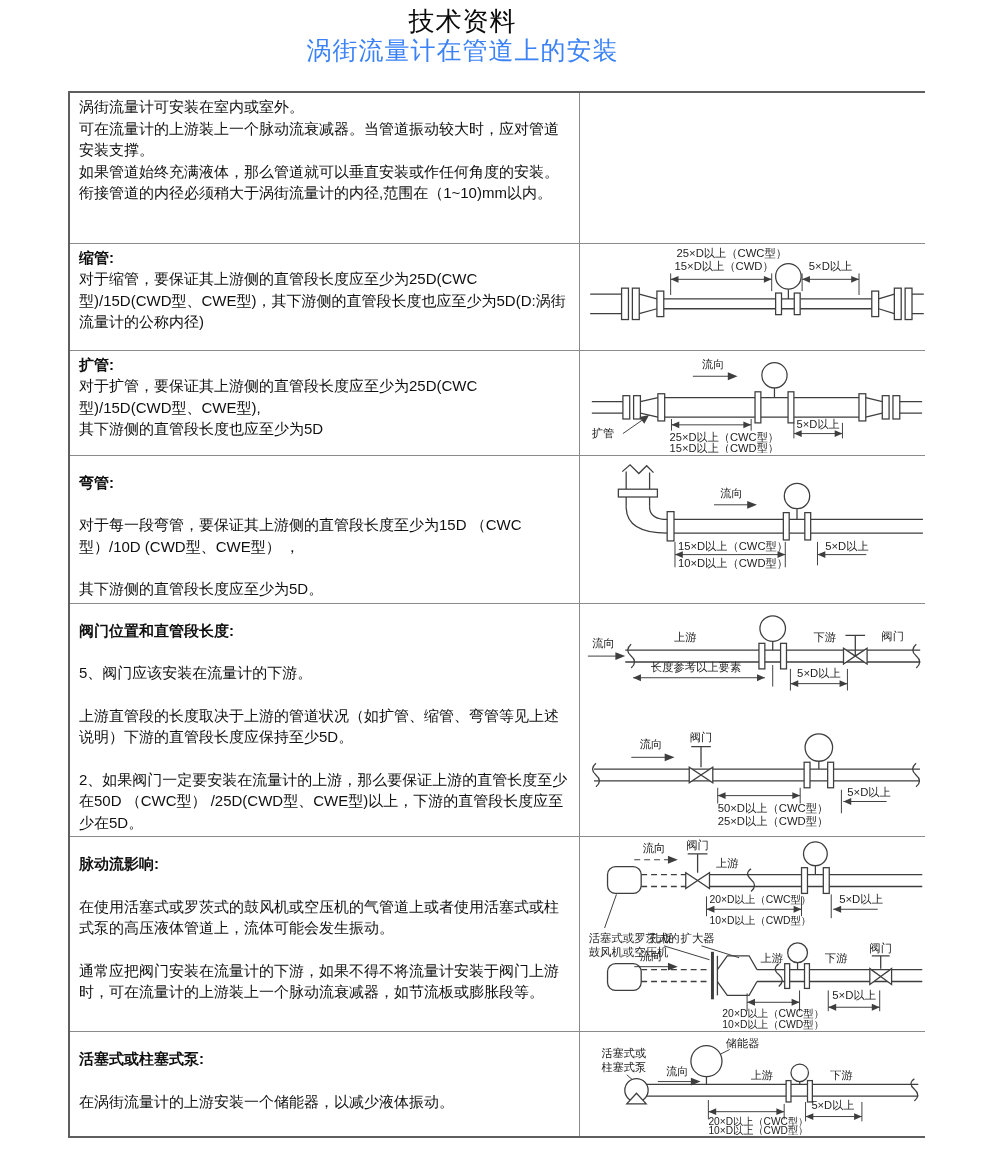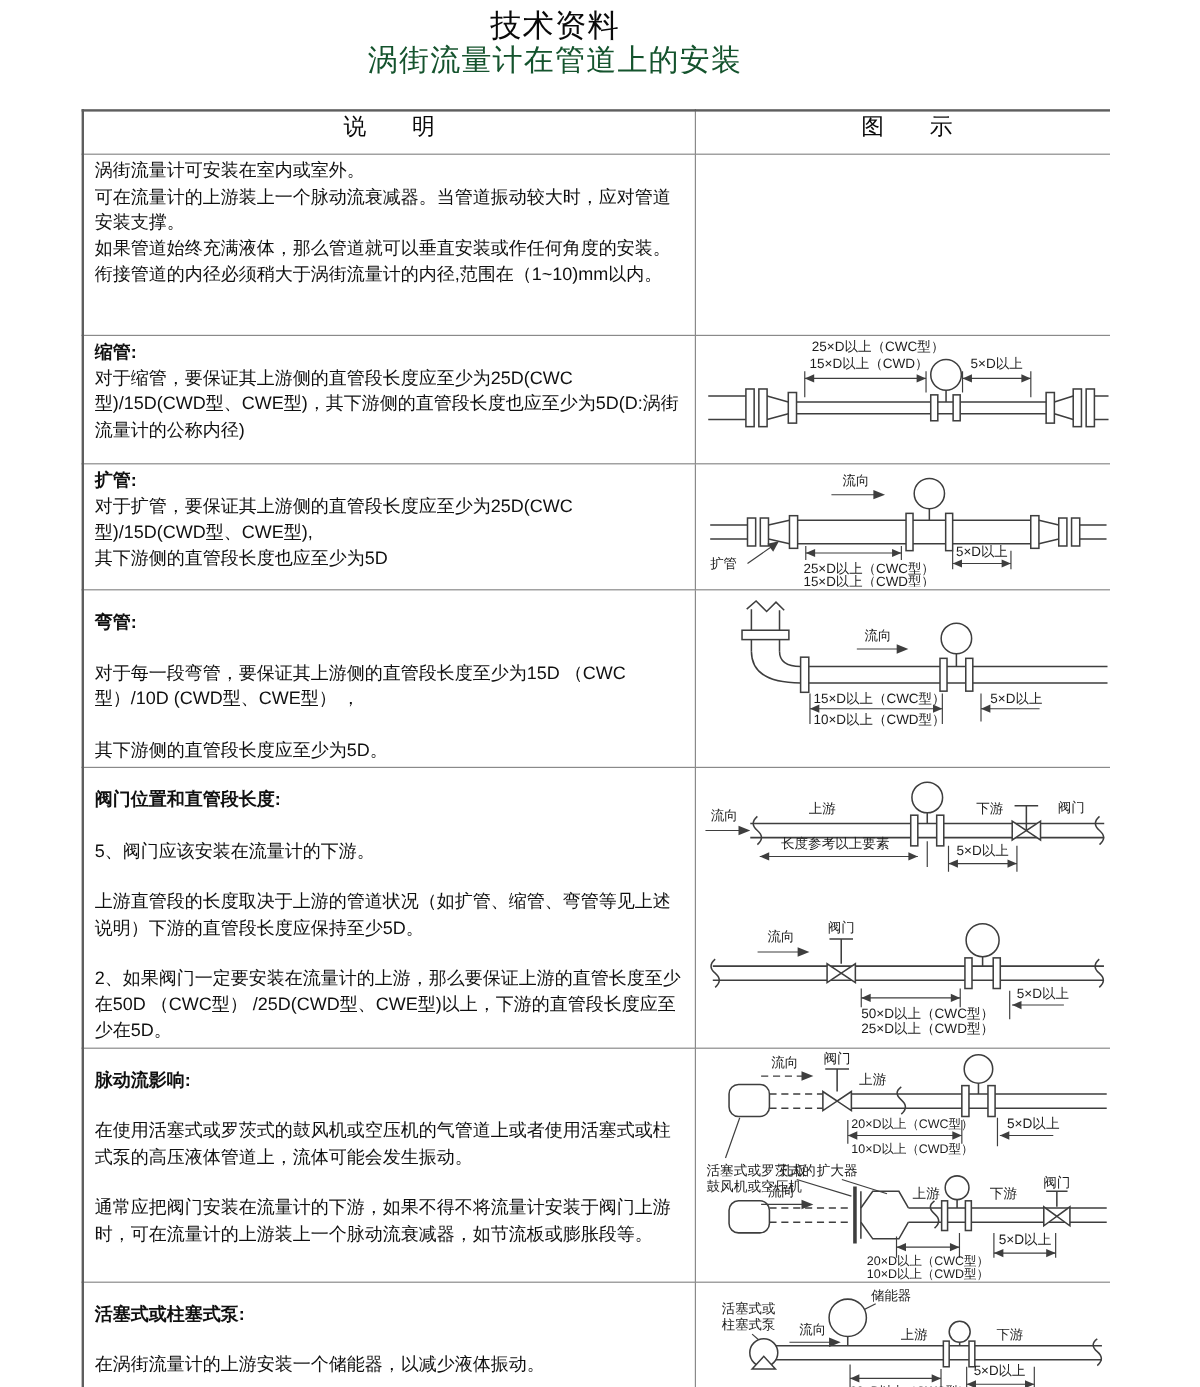--- a/index.html
+++ b/index.html
@@ -1,19 +1,19 @@
 <!DOCTYPE html>
 <html><head>
 <meta charset="utf-8">
 <style>
   html,body{margin:0;padding:0;background:#fff;width:1000px;}
   body{font-family:"Liberation Sans","DejaVu Sans",sans-serif;color:#111;}
   .page{width:925px;height:1156px;position:relative;overflow:hidden;background:#fff;}
   .title{margin-top:6px;text-align:center;font-size:26px;font-weight:500;color:#0a0a0a;line-height:30px;letter-spacing:1px;}
-  .subtitle{text-align:center;font-size:25px;font-weight:500;color:#14532d;line-height:29px;letter-spacing:1px;}
+  .subtitle{text-align:center;font-size:25px;font-weight:500;color:#3b82f6;line-height:29px;letter-spacing:1px;}
   table.doc{border-collapse:collapse;margin-left:68px;margin-top:26px;table-layout:fixed;width:864px;
             border:2px solid #5e5e5e;}
   table.doc td,table.doc th{border:1px solid #8a8a8a;vertical-align:top;padding:0;}
   col.c-desc{width:510px;} col.c-fig{width:354px;}
   th.hd-cell{font-size:19px;font-weight:500;text-align:center;vertical-align:middle;height:35px;color:#0a0a0a;}
   .cell-text{padding:3px 9px 3px 9px;font-size:15px;line-height:21.5px;color:#101010;}
   .cell-text p{margin:0;}
   .cell-text p.gap{margin-top:21px;}
   .cell-text p.bighead{font-weight:bold;}
   .pad-top{padding-top:16px;}
@@ -35,24 +35,20 @@
   <div class="title">技术资料</div>
   <div class="subtitle">涡街流量计在管道上的安装</div>
 
   <table class="doc">
     <colgroup>
         <col class="c-desc">
         <col class="c-fig">
       </colgroup>
 
     <tbody>
-        <tr>
-      <th class="hd-cell">说　　明</th>
-      <th class="hd-cell">图　　示</th>
-    </tr>
 
     <tr style="height:151px;">
       <td>
         <div class="cell-text">
           <p>涡街流量计可安装在室内或室外。</p>
           <p>可在流量计的上游装上一个脉动流衰减器。当管道振动较大时，应对管道安装支撑。</p>
           <p>如果管道始终充满液体，那么管道就可以垂直安装或作任何角度的安装。</p>
           <p>衔接管道的内径必须稍大于涡街流量计的内径,范围在（1~10)mm以内。</p>
         </div>
       </td>

